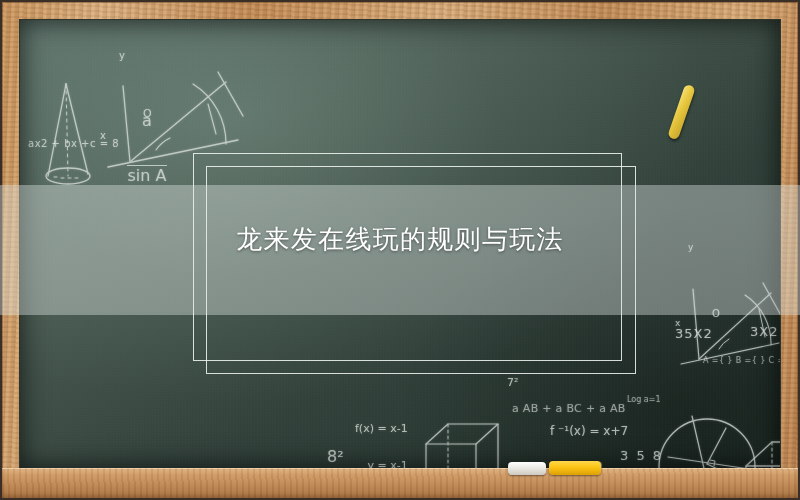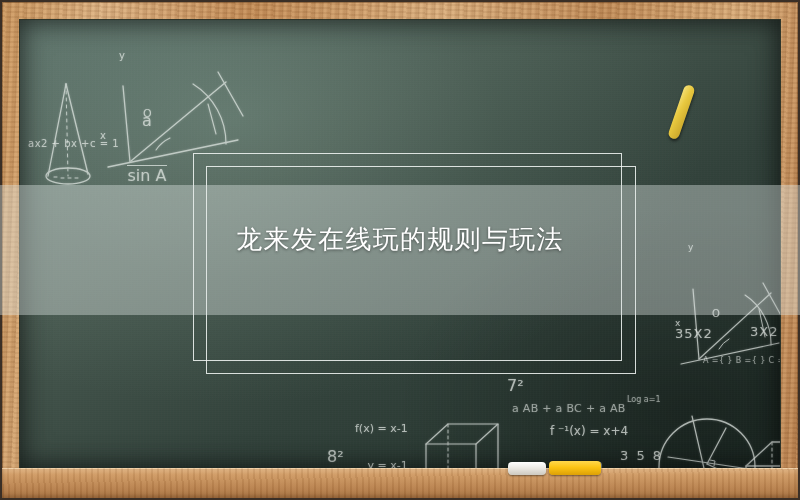--- a/index.html
+++ b/index.html
@@ -112,21 +112,21 @@
       </svg>
     </div>
 
     <div class="chalk" style="left:76px;top:38px;font-size:16px;">
       <span class="frac">
         <span class="num">a</span>
         <span class="den">sin A</span>
       </span>
     </div>
 
-    <div class="chalk" style="left:8px;top:118px;font-size:10px;letter-spacing:.5px;">ax2 + bx +c = 1</div>
+    <div class="chalk" style="left:8px;top:118px;font-size:10px;letter-spacing:.5px;">ax2 + bx +c = 8</div>
 
     <div class="chalk" style="left:78px;top:8px;">
       <svg width="150" height="120" viewBox="0 0 150 120">
         <path d="M25 22 L32 98" stroke-width="1.3"></path>
         <path d="M10 103 L140 76" stroke-width="1.3"></path>
         <path d="M33 97 L128 18" stroke-width="1.3"></path>
         <path d="M120 8 L145 52" stroke-width="1.3"></path>
         <path d="M95 20 A70 70 0 0 1 128 80" stroke-width="1.2"></path>
         <path d="M110 40 L118 70" stroke-width="1.1"></path>
         <path d="M58 86 A34 34 0 0 1 72 74" stroke-width="1.1"></path>
@@ -186,39 +186,39 @@
     <div class="chalk" style="left:400px;top:362px;">
       <svg width="100" height="85" viewBox="0 0 100 85">
         <path d="M6 26 L56 26 L56 76 L6 76 Z" stroke-width="1.2"></path>
         <path d="M6 26 L28 6 L78 6 L56 26" stroke-width="1.2"></path>
         <path d="M78 6 L78 56 L56 76" stroke-width="1.2"></path>
         <path d="M28 6 L28 56 L78 56" stroke-width="1" stroke-dasharray="3 3"></path>
         <path d="M28 56 L6 76" stroke-width="1" stroke-dasharray="3 3"></path>
       </svg>
     </div>
 
-    <div class="chalk" style="left:487px;top:357px;font-size:16px;">7²</div>
+    <div class="chalk" style="left:487px;top:357px;font-size:11px;">7²</div>
     <div class="chalk" style="left:492px;top:383px;font-size:11px;opacity:.6;letter-spacing:.3px;">a AB + a BC + a AB</div>
 
     <div class="chalk" style="left:370px;top:421px;font-size:13px;">
       <span class="frac">
         
         
       </span>
     </div>
 
     <div class="chalk" style="left:355px;top:421px;font-size:13px;">
       <span class="frac">
         
         
       </span>
     </div>
     <div class="chalk" style="left:307px;top:428px;font-size:16px;">8²</div>
 
-    <div class="chalk" style="left:530px;top:405px;font-size:12px;">f ⁻¹(x) = x+4</div>
+    <div class="chalk" style="left:530px;top:405px;font-size:12px;">f ⁻¹(x) = x+7</div>
 
     <div class="chalk" style="left:600px;top:400px;font-size:13px;letter-spacing:2px;text-align:right;">
       <div>3 5 8</div>
       
       
     </div>
 
     <div class="chalk" style="left:540px;top:441px;font-size:9px;opacity:.62;">a log (bc)</div>
 
     <div class="deco-frame f1"></div>

